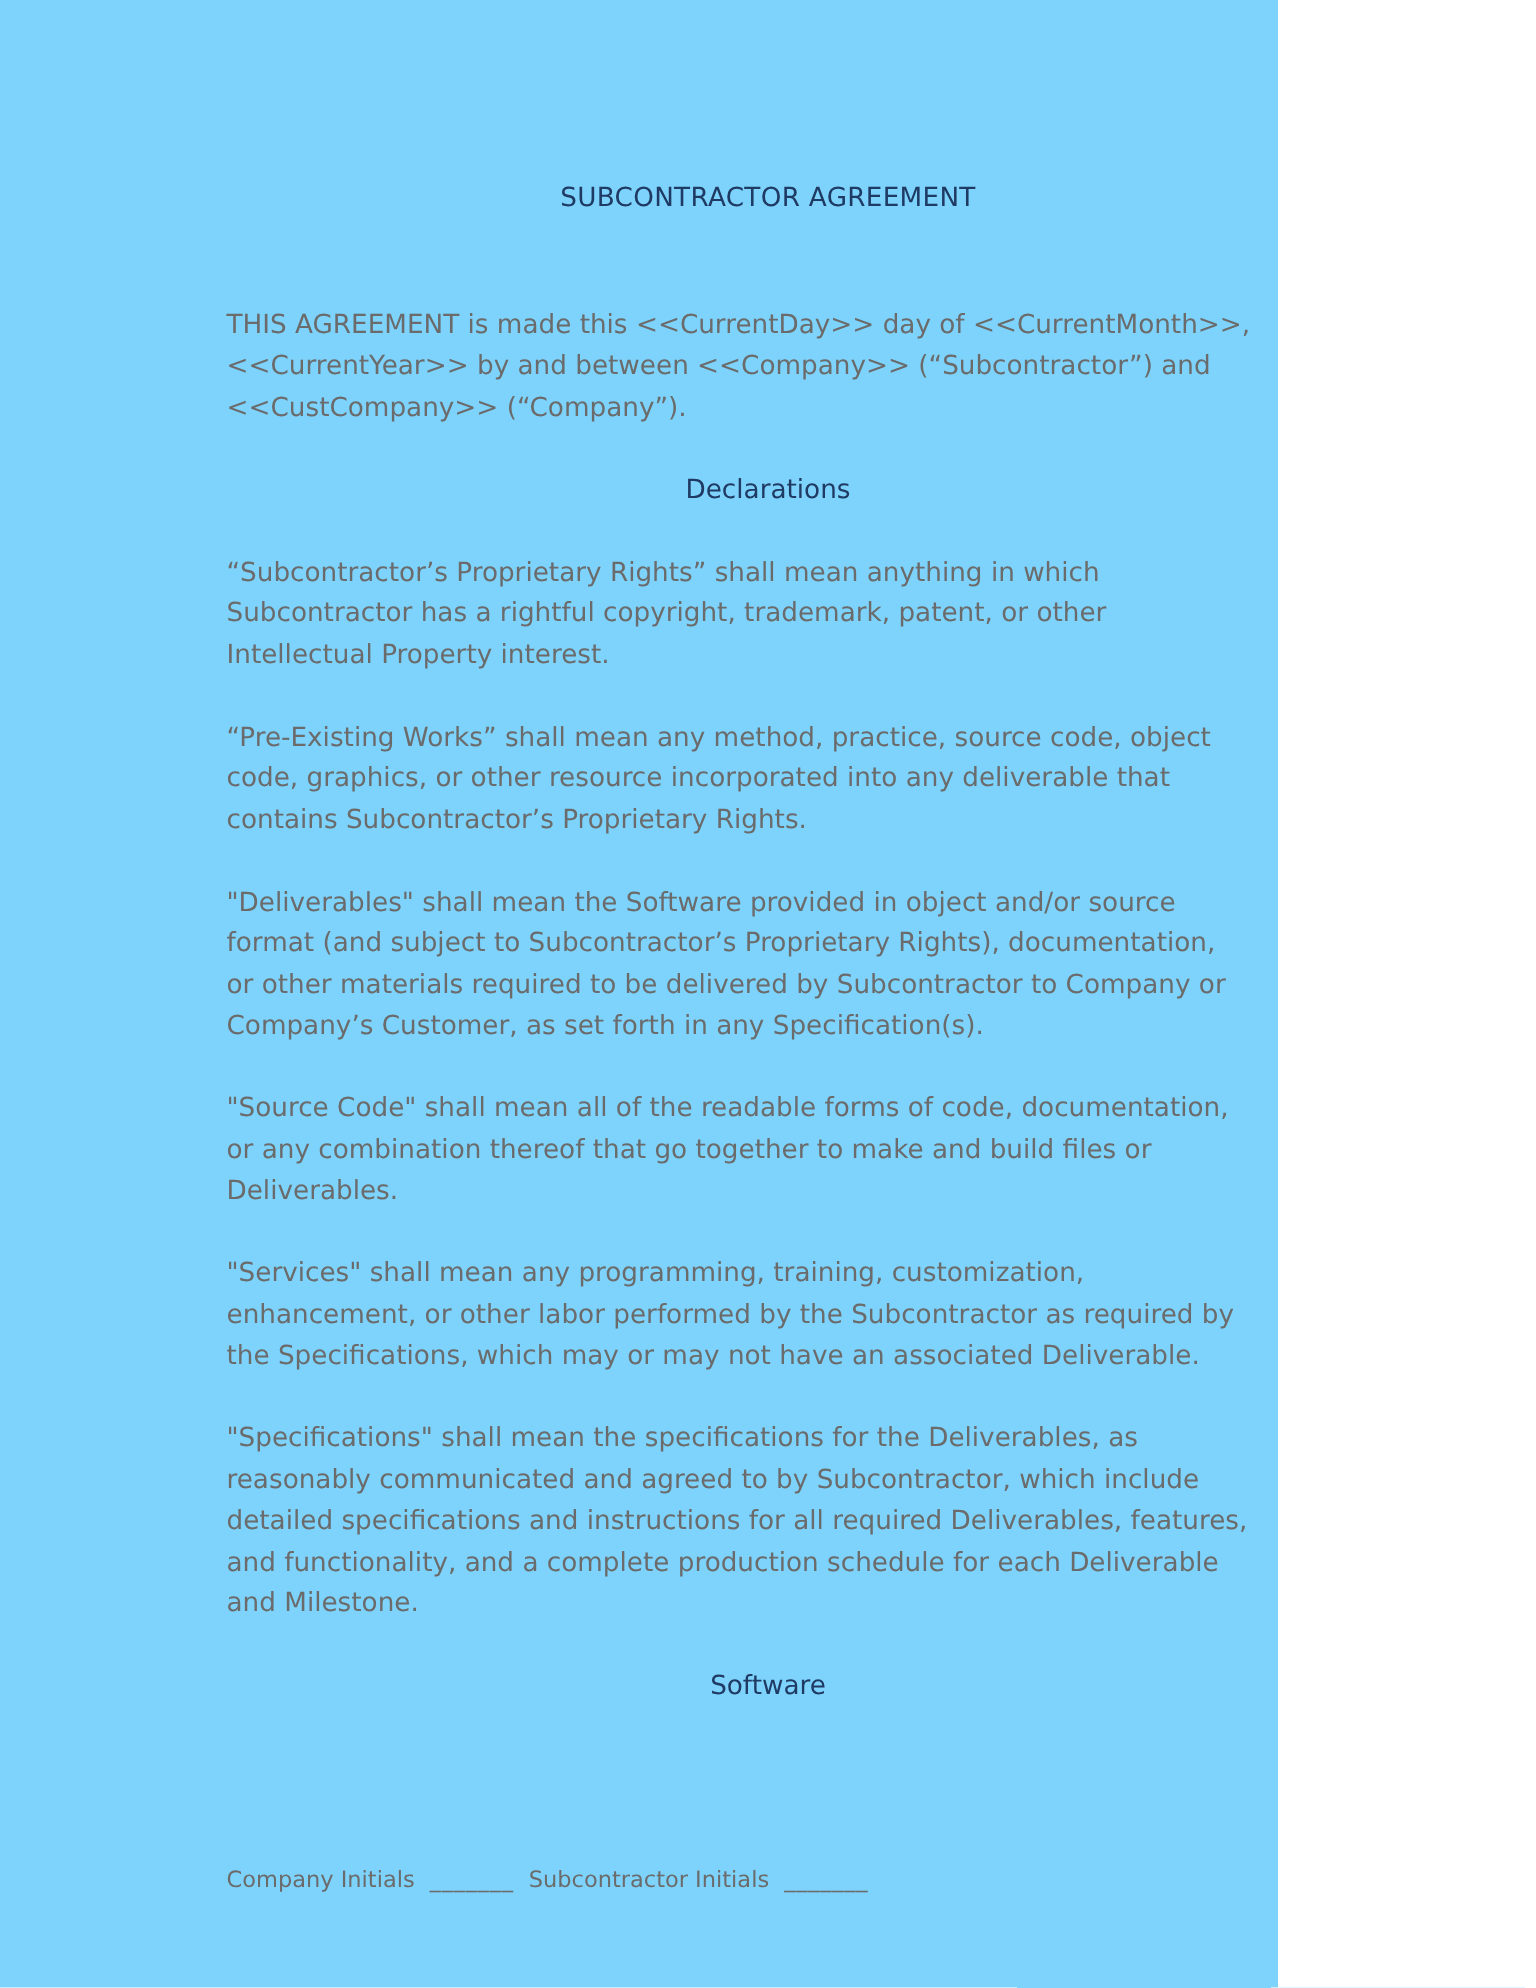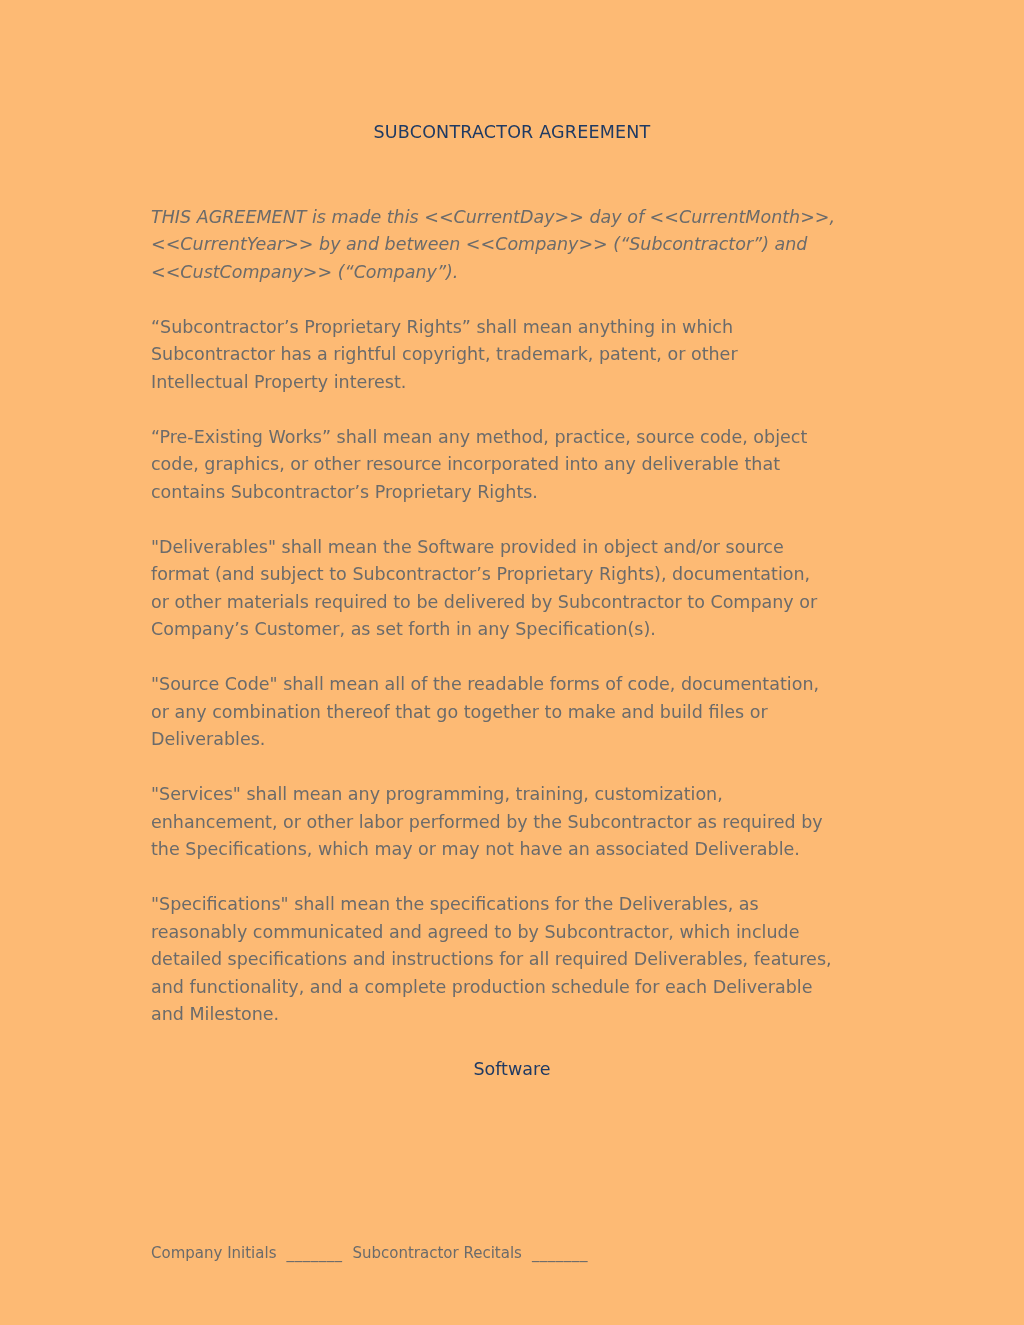--- a/index.html
+++ b/index.html
@@ -2,23 +2,23 @@
 <html><head>
 <meta charset="utf-8">
 <style>
   html, body {
     margin: 0;
     padding: 0;
     background: #ffffff;
   }
   .page {
     position: relative;
-    width: 1024px;
+    width: 852px;
     height: 1325px;
-    background: #fdba74;
+    background: #7dd3fc;
     font-family: "DejaVu Sans", "Liberation Sans", sans-serif;
     overflow: hidden;
   }
   .content {
     position: absolute;
     top: 0;
     left: 151px;
     width: 722px;
     padding-top: 119px;
   }
@@ -41,21 +41,20 @@
   }
   .para {
     font-size: 17.5px;
     line-height: 27.5px;
     color: #6b6b6b;
     margin: 27.5px 0 0 0;
     white-space: pre-line;
   }
   .para.intro {
     margin-top: 4px;
-    font-style: italic;
   }
   .initials-footer {
     position: absolute;
     left: 151px;
     top: 1243px;
     font-size: 15px;
     line-height: 20px;
     color: #6b6b6b;
     white-space: nowrap;
   }
@@ -73,20 +72,21 @@
 
 <div class="page">
   <div class="content">
 
     <h1 class="doc-title">SUBCONTRACTOR AGREEMENT</h1>
 
     <p class="para intro">THIS AGREEMENT is made this &lt;&lt;CurrentDay&gt;&gt; day of &lt;&lt;CurrentMonth&gt;&gt;,
 &lt;&lt;CurrentYear&gt;&gt; by and between &lt;&lt;Company&gt;&gt; (“Subcontractor”) and
 &lt;&lt;CustCompany&gt;&gt; (“Company”).</p>
 
+    <h2 class="section-heading">Declarations</h2>
 
     <p class="para">“Subcontractor’s Proprietary Rights” shall mean anything in which
 Subcontractor has a rightful copyright, trademark, patent, or other
 Intellectual Property interest.</p>
 
     <p class="para">“Pre-Existing Works” shall mean any method, practice, source code, object
 code, graphics, or other resource incorporated into any deliverable that
 contains Subcontractor’s Proprietary Rights.</p>
 
     <p class="para">"Deliverables" shall mean the Software provided in object and/or source
@@ -106,15 +106,15 @@
 reasonably communicated and agreed to by Subcontractor, which include
 detailed specifications and instructions for all required Deliverables, features,
 and functionality, and a complete production schedule for each Deliverable
 and Milestone.</p>
 
     <h2 class="section-heading">Software</h2>
 
   </div>
 
   <div class="initials-footer">
-    <span class="lbl">Company Initials</span><span class="line">_______</span><span class="lbl">Subcontractor Recitals</span><span class="line">_______</span>
+    <span class="lbl">Company Initials</span><span class="line">_______</span><span class="lbl">Subcontractor Initials</span><span class="line">_______</span>
   </div>
 </div>
 
 </body></html>

